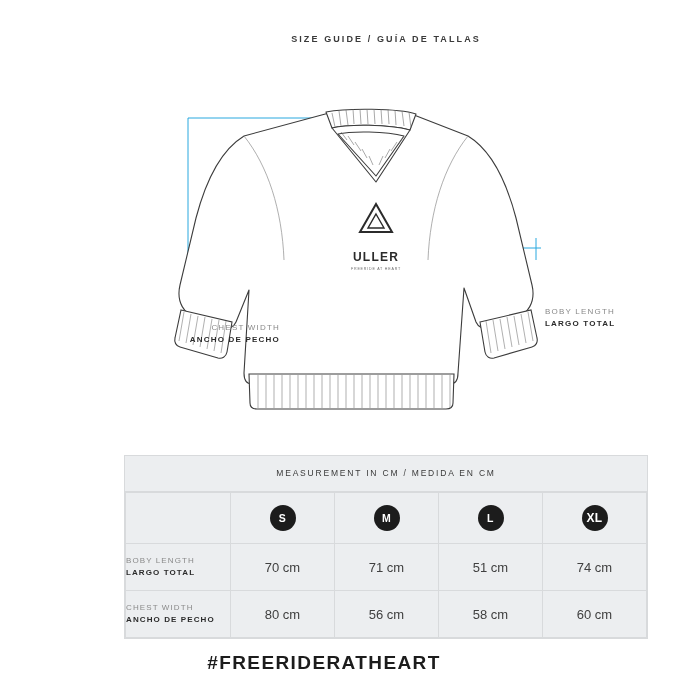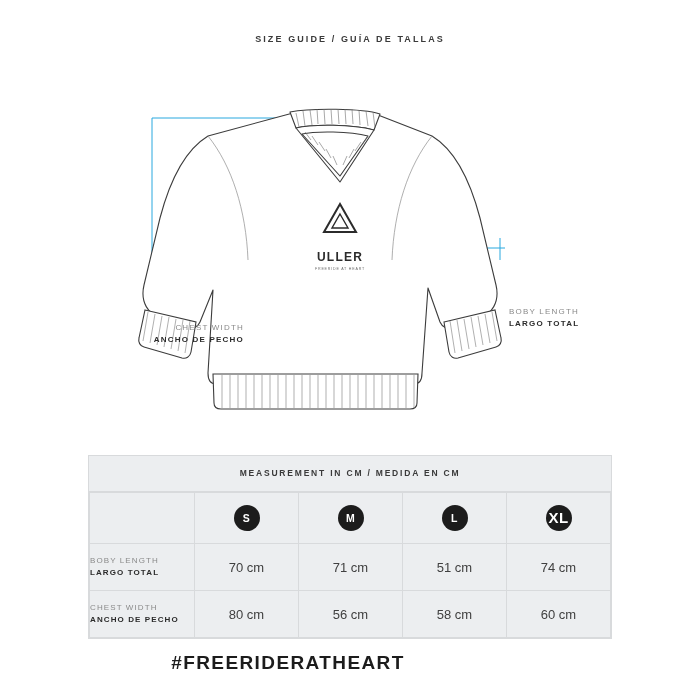--- a/index.html
+++ b/index.html
@@ -12,20 +12,21 @@
     height: 700px;
     font-family: "Liberation Sans", sans-serif;
     color: #2b2b2b;
     position: relative;
     overflow: hidden;
   }
 
   .page {
     position: absolute;
     inset: 0;
+    margin-left: 36px;
   }
 
   
   .header-title {
     position: absolute;
     top: 34px;
     left: 0;
     width: 700px;
     text-align: center;
     font-size: 9px;
@@ -78,21 +79,21 @@
     width: 524px;
     border: 1px solid #d8dadc;
     background: #eceef0;
     box-sizing: border-box;
   }
   .table-caption {
     height: 35px;
     line-height: 35px;
     text-align: center;
     font-size: 8.5px;
-    font-weight: bold;
+    font-weight: normal;
     letter-spacing: 1.8px;
     color: #3a3a3a;
     border-bottom: 1px solid #d8dadc;
   }
   table.size-table {
     width: 100%;
     border-collapse: collapse;
     table-layout: fixed;
   }
   table.size-table td, table.size-table th {
@@ -107,21 +108,21 @@
     height: 26px;
     line-height: 26px;
     border-radius: 50%;
     background: #1c1c1c;
     color: #ffffff;
     font-size: 10.5px;
     font-weight: bold;
     letter-spacing: 0.4px;
     text-align: center;
   }
-  .size-badge.xl { font-size: 15px; }
+  .size-badge.xl { font-size: 12px; }
   .row-label {
     padding: 0 0 0 12px;
     font-size: 8px;
     letter-spacing: 1.1px;
     line-height: 12px;
     color: #4a4a4a;
     vertical-align: middle;
   }
   .row-label .l1 { color: #8a8a8a; }
   .row-label .l2 { font-weight: bold; color: #2b2b2b; }

